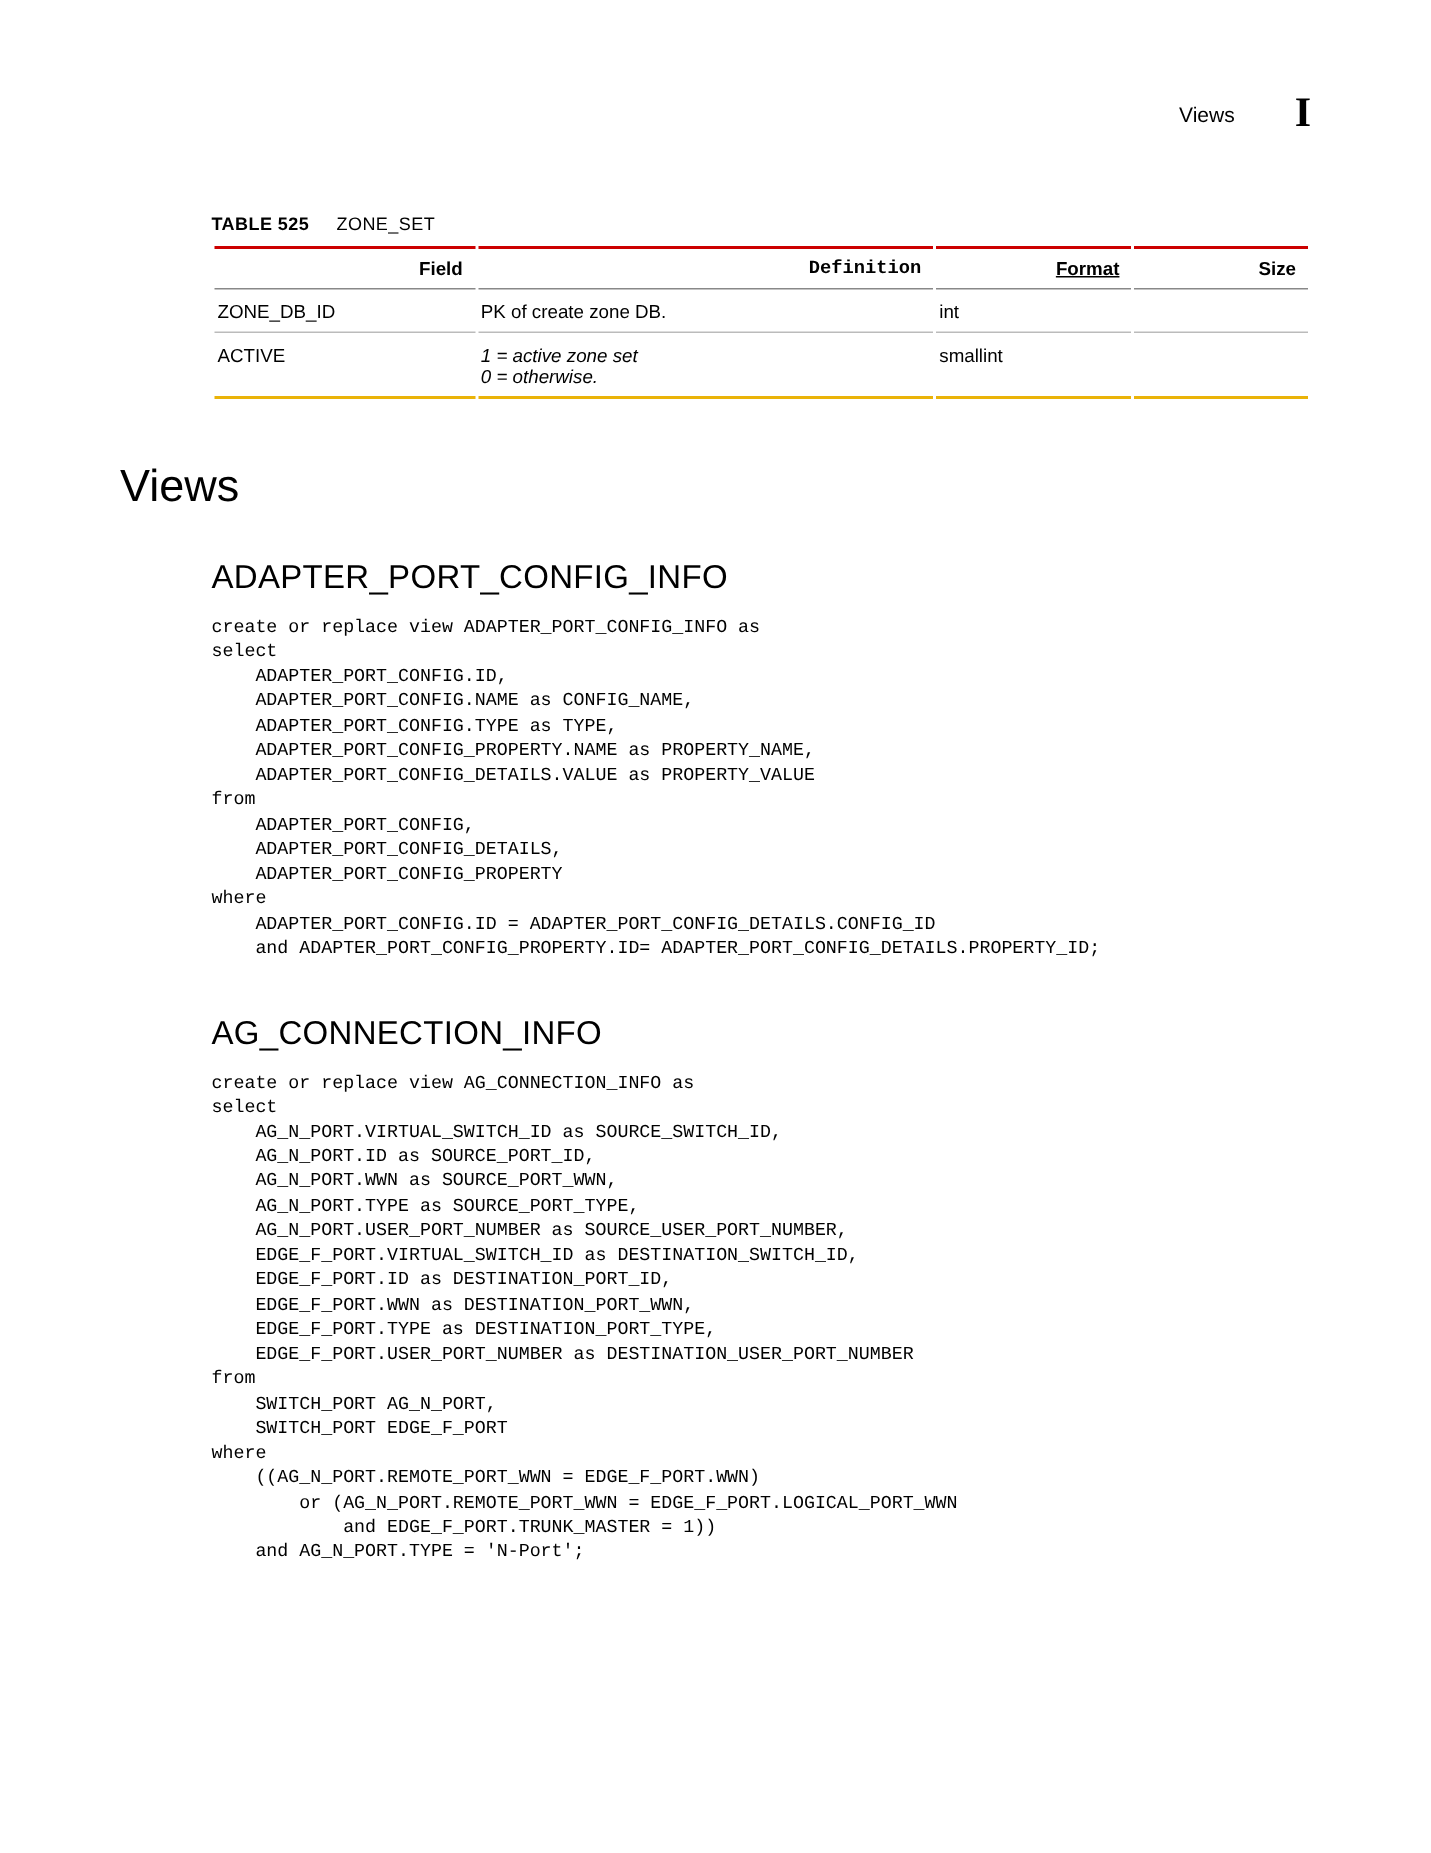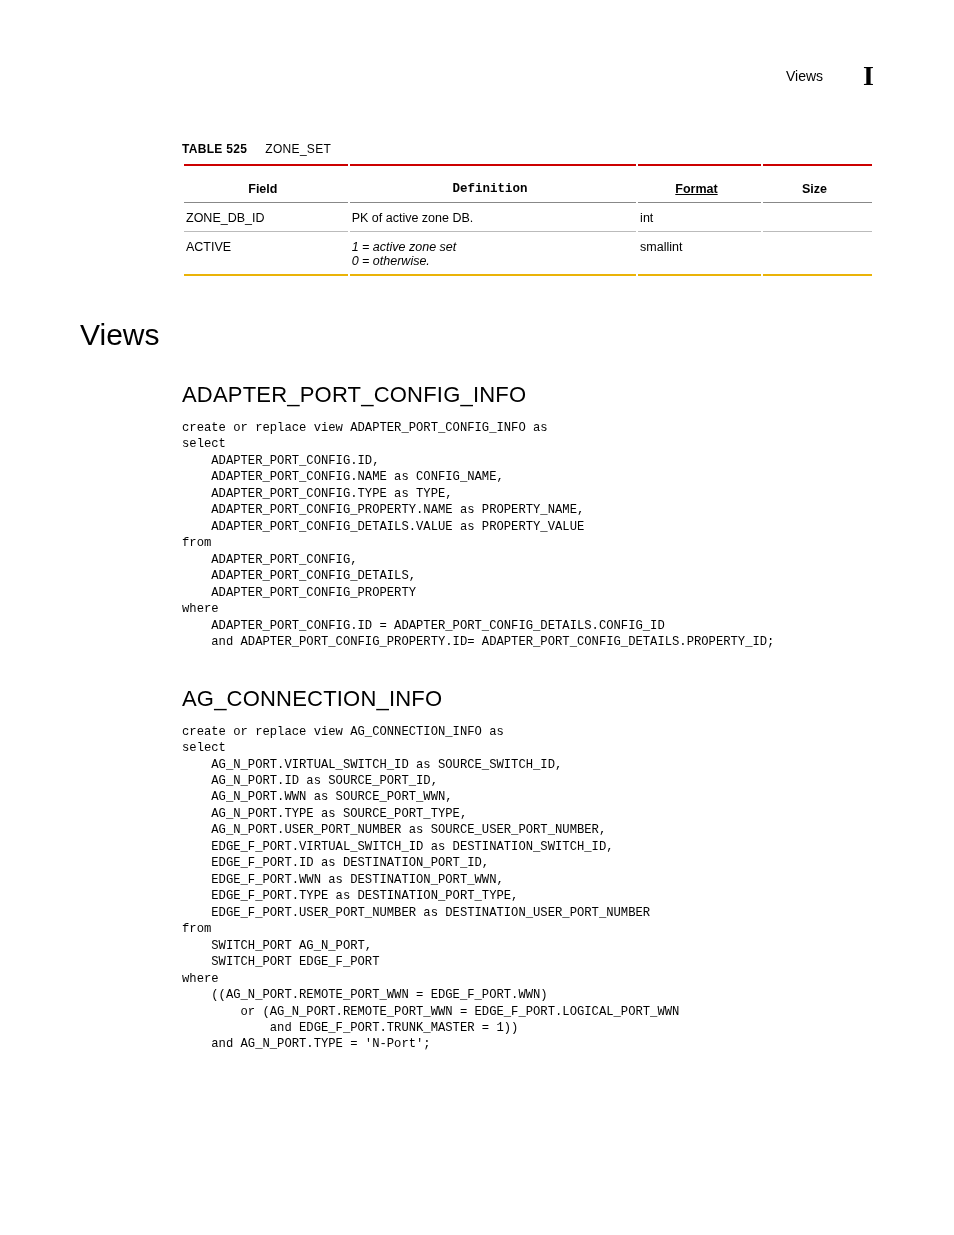--- a/index.html
+++ b/index.html
@@ -21,39 +21,39 @@
   .header-label {
     font-size: 14px;
     margin-right: 40px;
   }
   .header-bar {
     font-size: 28px;
     font-weight: bold;
     font-family: "Times New Roman", serif;
   }
   .content-indent {
-    margin-left: 102px;
+    margin-left: 61px;
   }
   .table-caption .bold { font-weight: bold; }
   .table-caption {
     font-size: 12px;
     letter-spacing: 0.3px;
     margin-bottom: 6px;
   }
   table.schema {
     border-collap: collapse;
     width: 100%;
     font-size: 12.5px;
   }
   table.schema th {
-    text-align: center;
+    text-align: right;
     font-weight: bold;
     border-top: 2px solid #c00;
     border-bottom: 1px solid #888;
-    padding: 16px 8px 6px 2px;
+    padding: 6px 8px 6px 2px;
   }
   table.schema td {
     border-bottom: 1px solid #bbb;
     padding: 6px 8px 6px 2px;
     vertical-align: top;
   }
   table.schema tr:last-child td {
     border-bottom: 2px solid #eab308;
   }
   .col-field { width: 24%; }
@@ -101,21 +101,21 @@
       <tr>
         <th class="col-field">Field</th>
         <th class="col-def">Definition</th>
         <th class="col-format">Format</th>
         <th class="col-size">Size</th>
       </tr>
     </thead>
     <tbody>
       <tr>
         <td>ZONE_DB_ID</td>
-        <td>PK of active zone DB.</td>
+        <td>PK of create zone DB.</td>
         <td>int</td>
         <td></td>
       </tr>
       <tr>
         <td>ACTIVE</td>
         <td style="white-space: pre-line; font-style: italic;">1 = active zone set
 0 = otherwise.</td>
         <td>smallint</td>
         <td></td>
       </tr>

